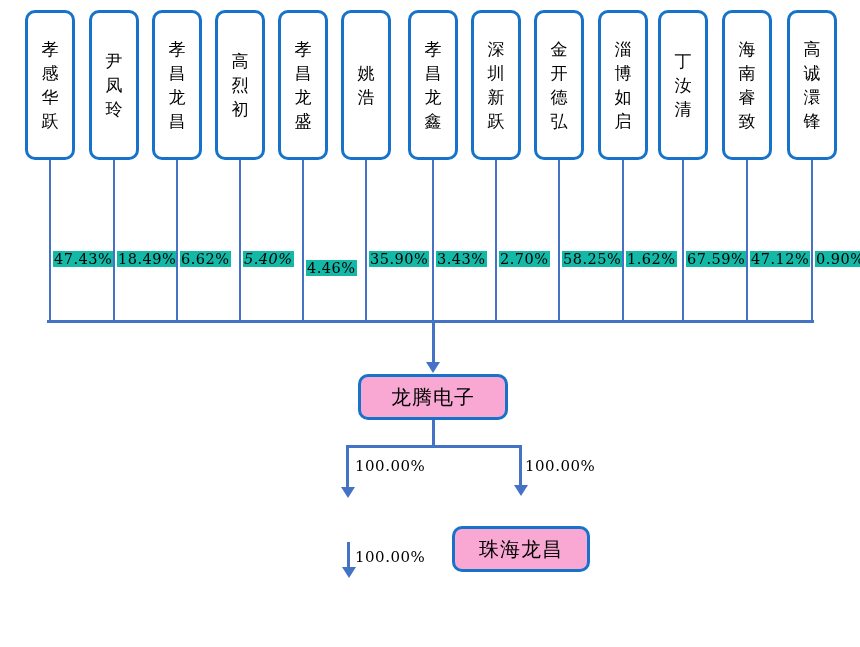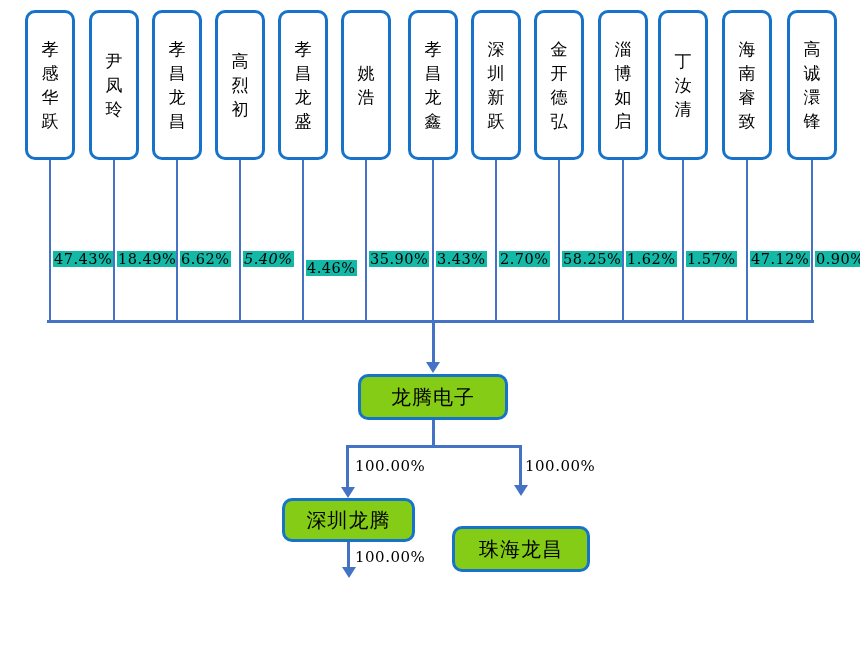--- a/index.html
+++ b/index.html
@@ -28,21 +28,21 @@
   
   .cline{position:absolute;background:#4472c4;}
   .arrow{
     position:absolute;width:0;height:0;
     border-left:7px solid transparent;border-right:7px solid transparent;
     border-top:11px solid #4472c4;
   }
   
   .company-box{
     position:absolute;border:3px solid #1673c9;border-radius:10px;
-    box-sizing:border-box;background:#84cc16;
+    box-sizing:border-box;background:#f9a8d4;
     display:flex;align-items:center;justify-content:center;
     font-size:20px;letter-spacing:1px;white-space:nowrap;
   }
   .pct-lg{
     position:absolute;font-size:15px;letter-spacing:0.5px;white-space:nowrap;
   }
 </style>
 </head>
 <body>
 
@@ -146,21 +146,21 @@
       <div class="vline" style="left: 622px;"></div>
       <div class="pct" style="left: 626px;">1.62%</div>
       <div class="shareholder-box" style="left: 658px;">
         <div class="vname">
           <span>丁</span>
           <span>汝</span>
           <span>清</span>
         </div>
       </div>
       <div class="vline" style="left: 682px;"></div>
-      <div class="pct" style="left: 686px;">1.57%</div>
+      <div class="pct" style="left: 686px;">67.59%</div>
       <div class="shareholder-box" style="left: 722px;">
         <div class="vname">
           <span>海</span>
           <span>南</span>
           <span>睿</span>
           <span>致</span>
         </div>
       </div>
       <div class="vline" style="left: 746px;"></div>
       <div class="pct" style="left: 750px;">47.12%</div>
@@ -189,23 +189,20 @@
   <div class="cline" style="left:346px;top:445px;width:176px;height:3px;"></div>
 
   <div class="cline" style="left:346px;top:445px;width:3px;height:43px;"></div>
   <div class="arrow" style="left:340.5px;top:487px;"></div>
   <div class="pct-lg" style="left:355px;top:457px;">100.00%</div>
 
   <div class="cline" style="left:519px;top:445px;width:3px;height:41px;"></div>
   <div class="arrow" style="left:514px;top:485px;"></div>
   <div class="pct-lg" style="left:525px;top:457px;">100.00%</div>
 
-  <div class="company-box" style="left:282px;top:498px;width:133px;height:44px;">
-    <span>深圳龙腾</span>
-  </div>
   <div class="company-box" style="left:452px;top:496px;width:138px;height:46px;margin-top:30px;">
     <span>珠海龙昌</span>
   </div>
 
   <div class="cline" style="left:347px;top:542px;width:3px;height:26px;"></div>
   <div class="arrow" style="left:341.5px;top:567px;"></div>
   <div class="pct-lg" style="left:355px;top:548px;">100.00%</div>
 
 
 </div>

